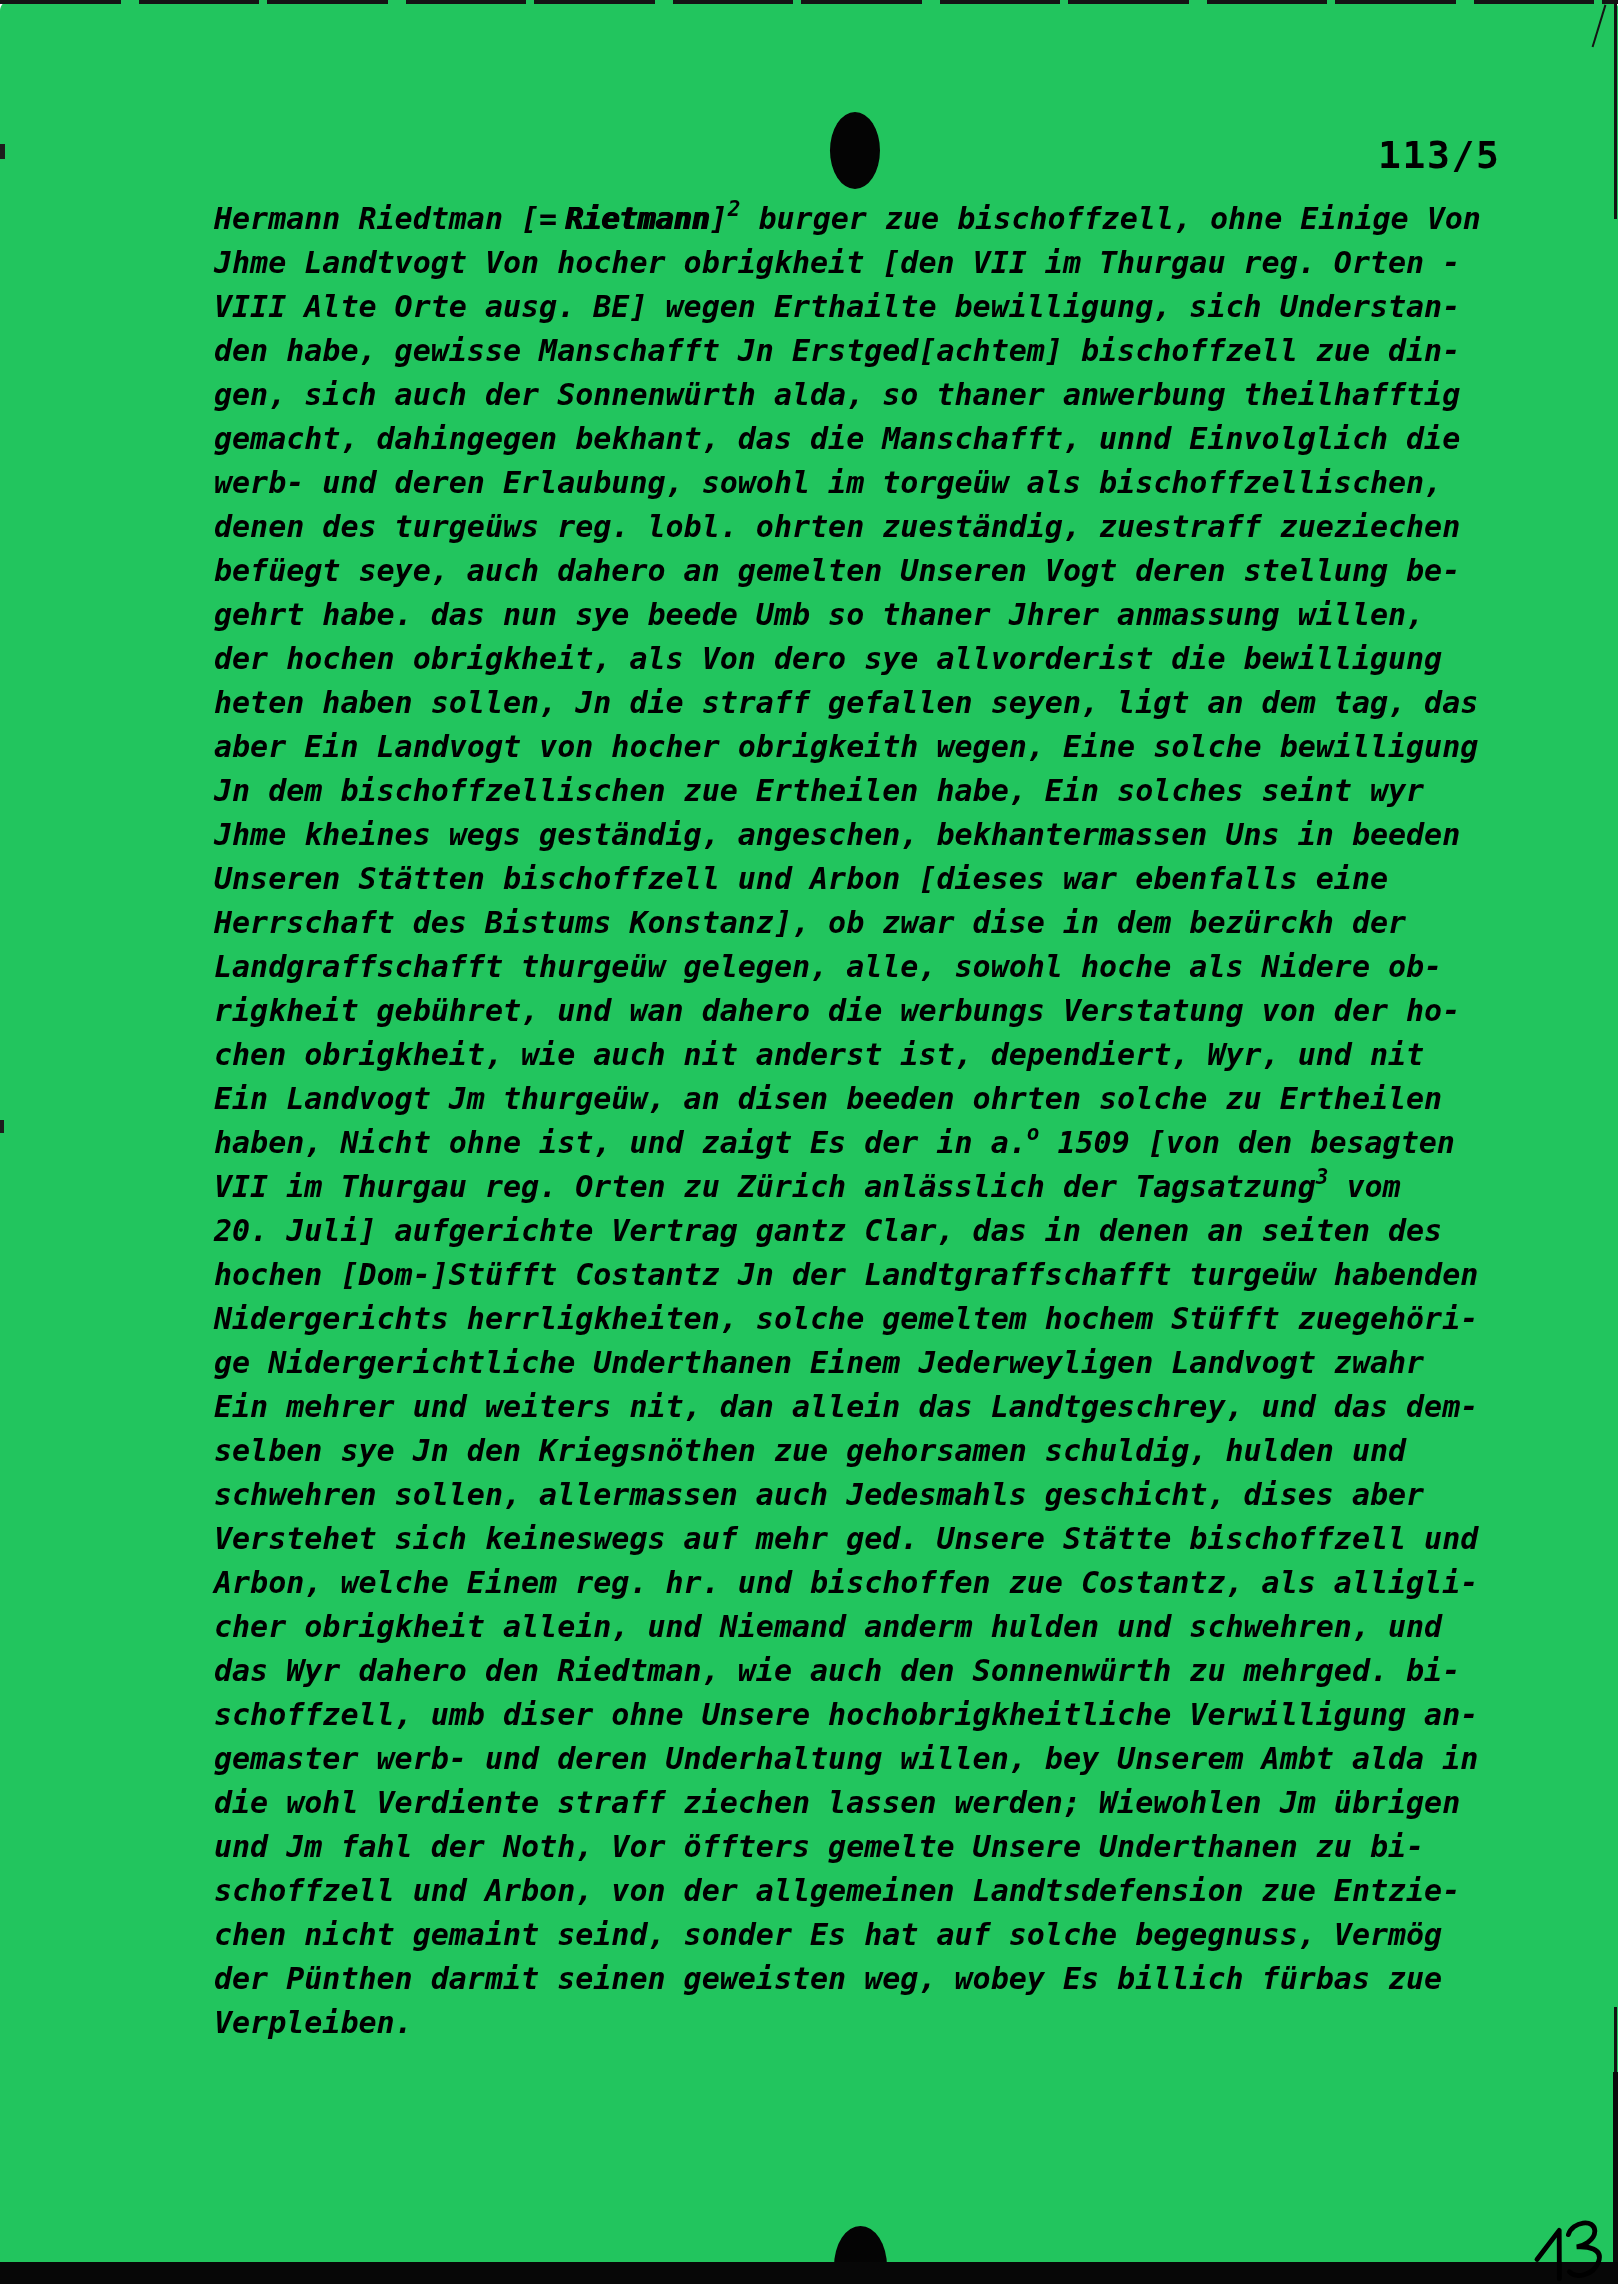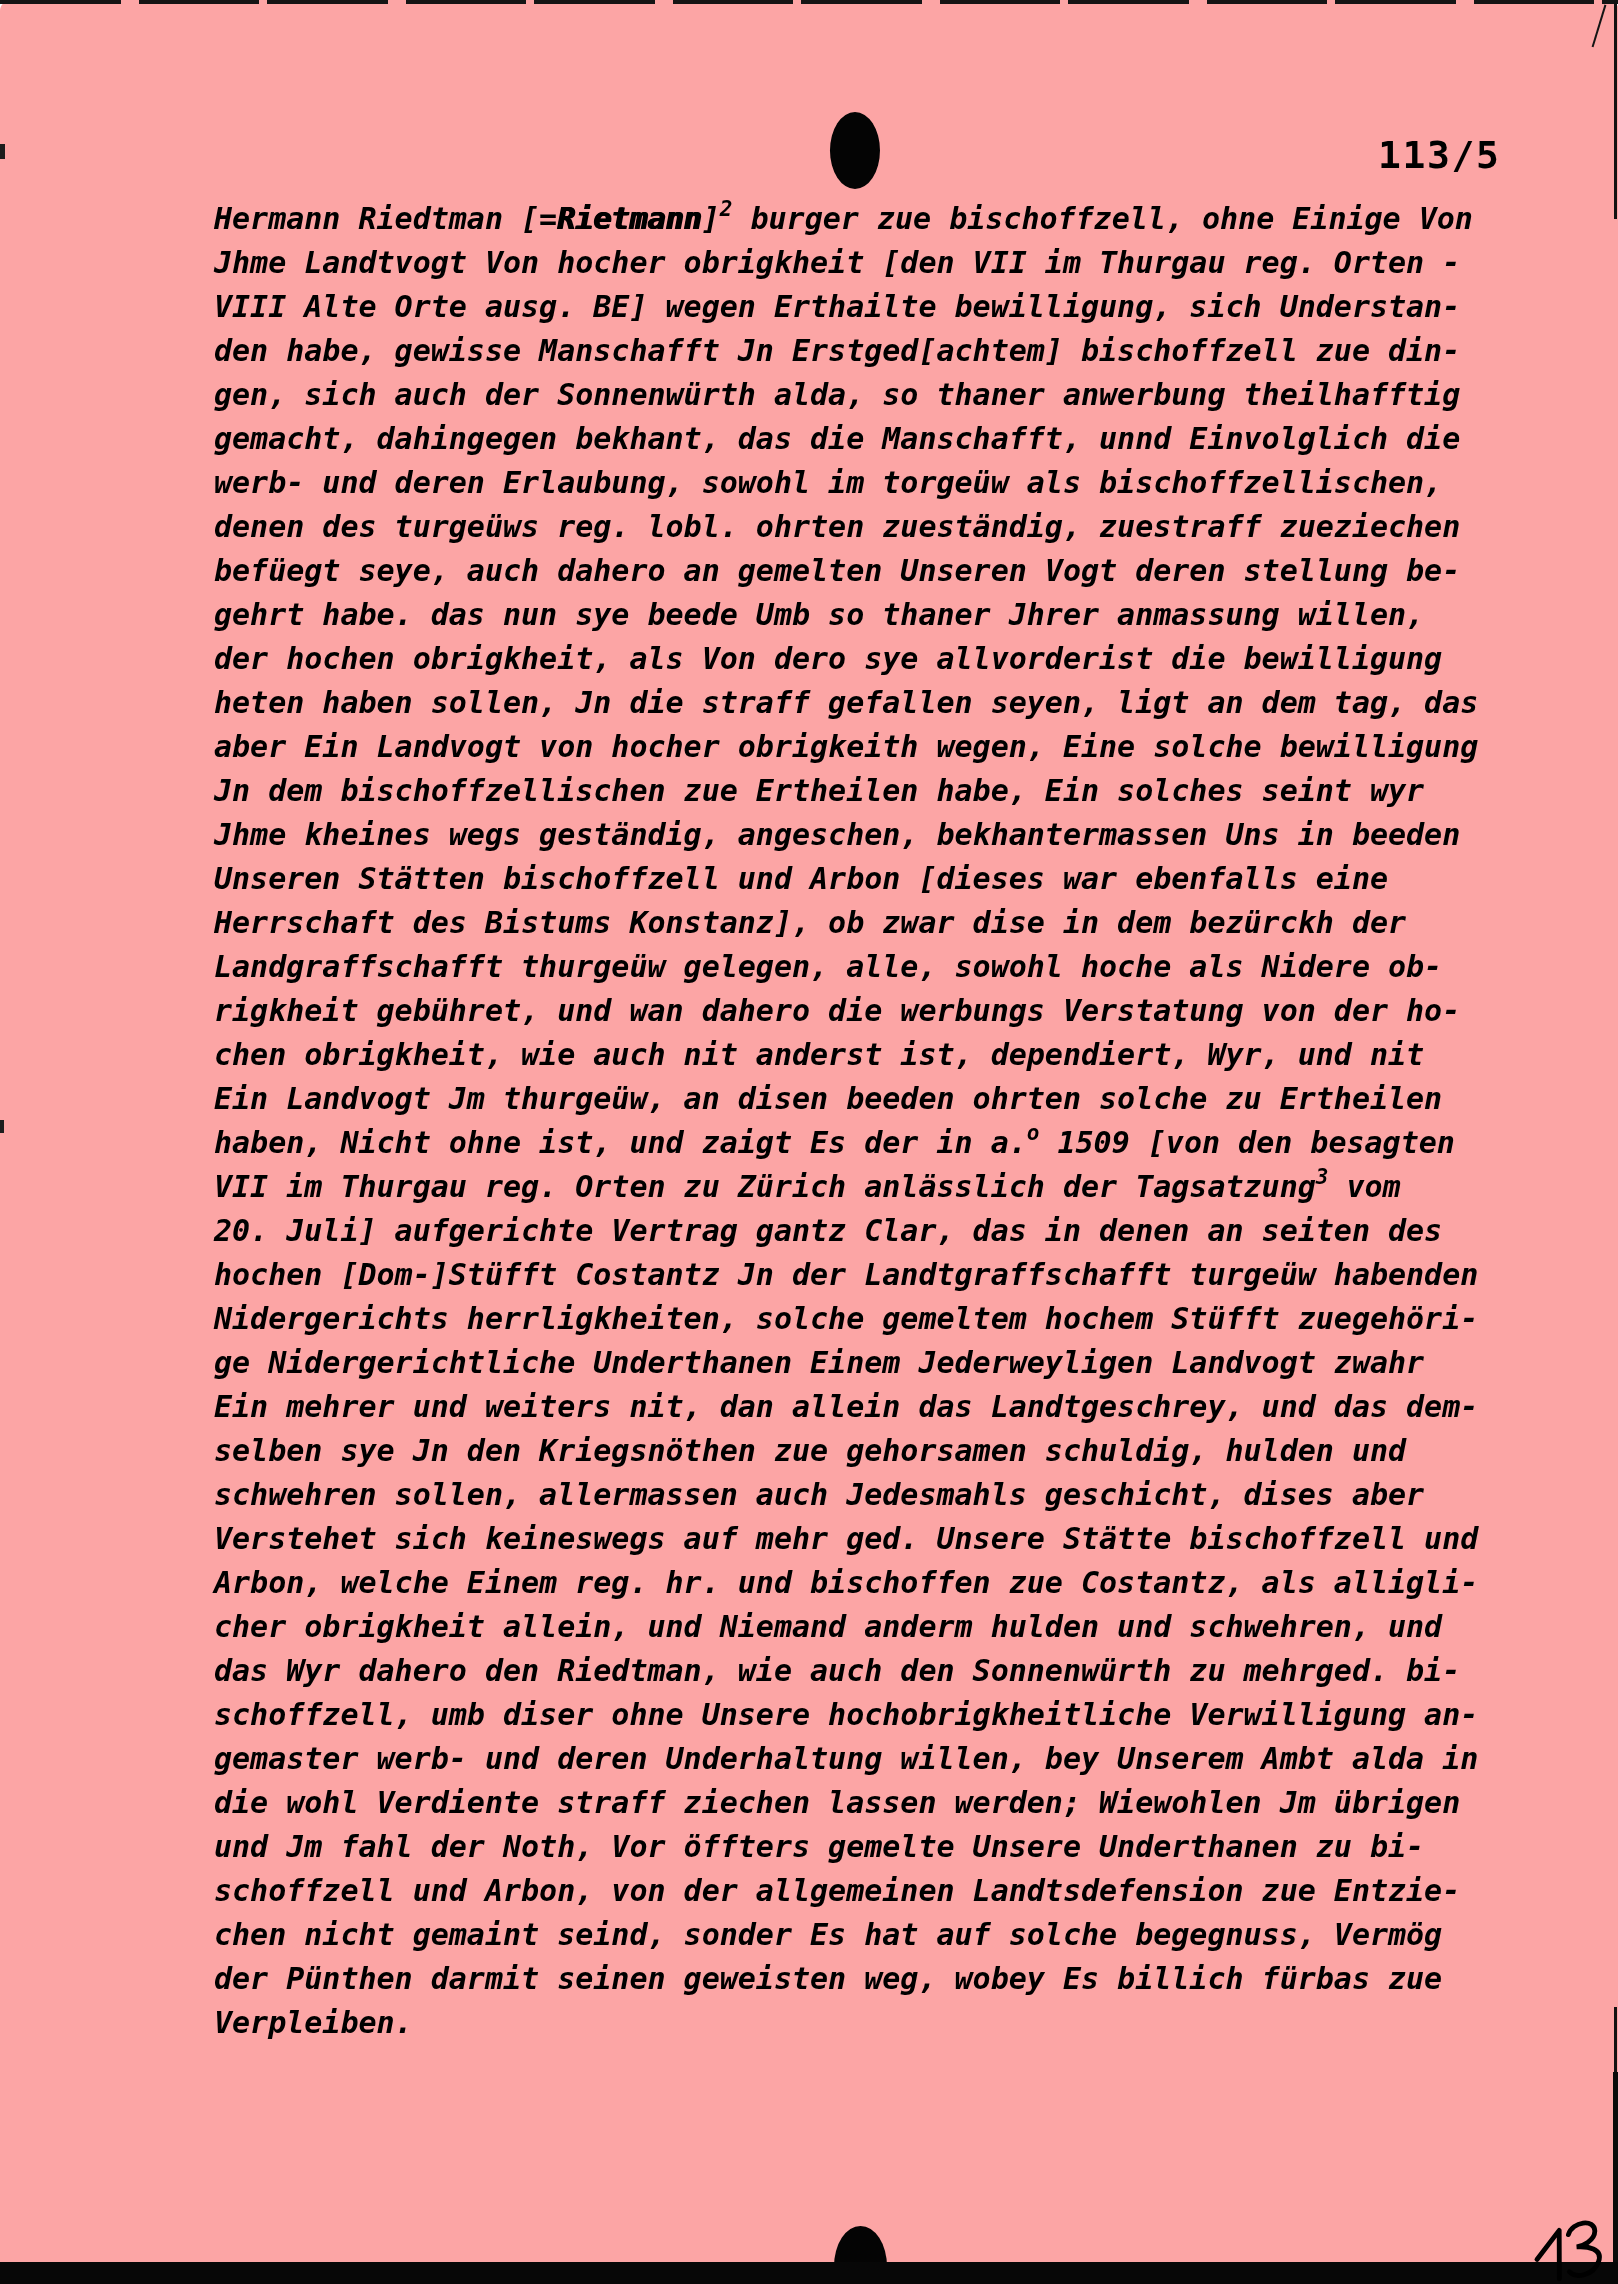--- a/index.html
+++ b/index.html
@@ -5,21 +5,21 @@
 <style>
   html,body { margin:0; padding:0; }
   body {
     width:1619px; height:2284px;
     background:#ffffff;
     position:relative;
     overflow:hidden;
     font-family:"DejaVu Sans Mono", monospace;
     color:#000;
   }
-  .page { position:absolute; inset:0; background:#fca5a5;border-radius:11px; }
+  .page { position:absolute; inset:0; background:#22c55e;border-radius:11px; }
 
   
   .top-edge {
     position:absolute; top:0; left:0; width:100%; height:4px;
     background:repeating-linear-gradient(90deg,#141414 0 121px,rgba(0,0,0,0) 121px 139px,#141414 139px 259px,rgba(0,0,0,0) 259px 267px);
   }
   .bottom-band {
     position:absolute; bottom:0; left:0; width:100%; height:22px;
     background:#070707; z-index:3;
   }
@@ -56,21 +56,21 @@
   }
 
   
   .text-block {
     position:absolute; left:214px; top:197px; width:1327px;
     font-style:italic; font-weight:700;
     font-size:30px; line-height:44px; letter-spacing:0;
     white-space:pre;
   }
   .line { height:44px; }
-  .seg-bold { text-shadow:1.1px 0 currentColor, -0.5px 0 currentColor; }
+  .seg-bold { text-shadow:1.1px 0 currentColor, -0.5px 0 currentColor;margin-left:8px; }
   .seg-sup { font-size:21px; position:relative; top:-13px; }
 
   
   .handwritten {
     position:absolute; left:1532px; top:2210px; transform:rotate(-4deg); z-index:4;
   }
 </style>
 </head>
 <body>
 

